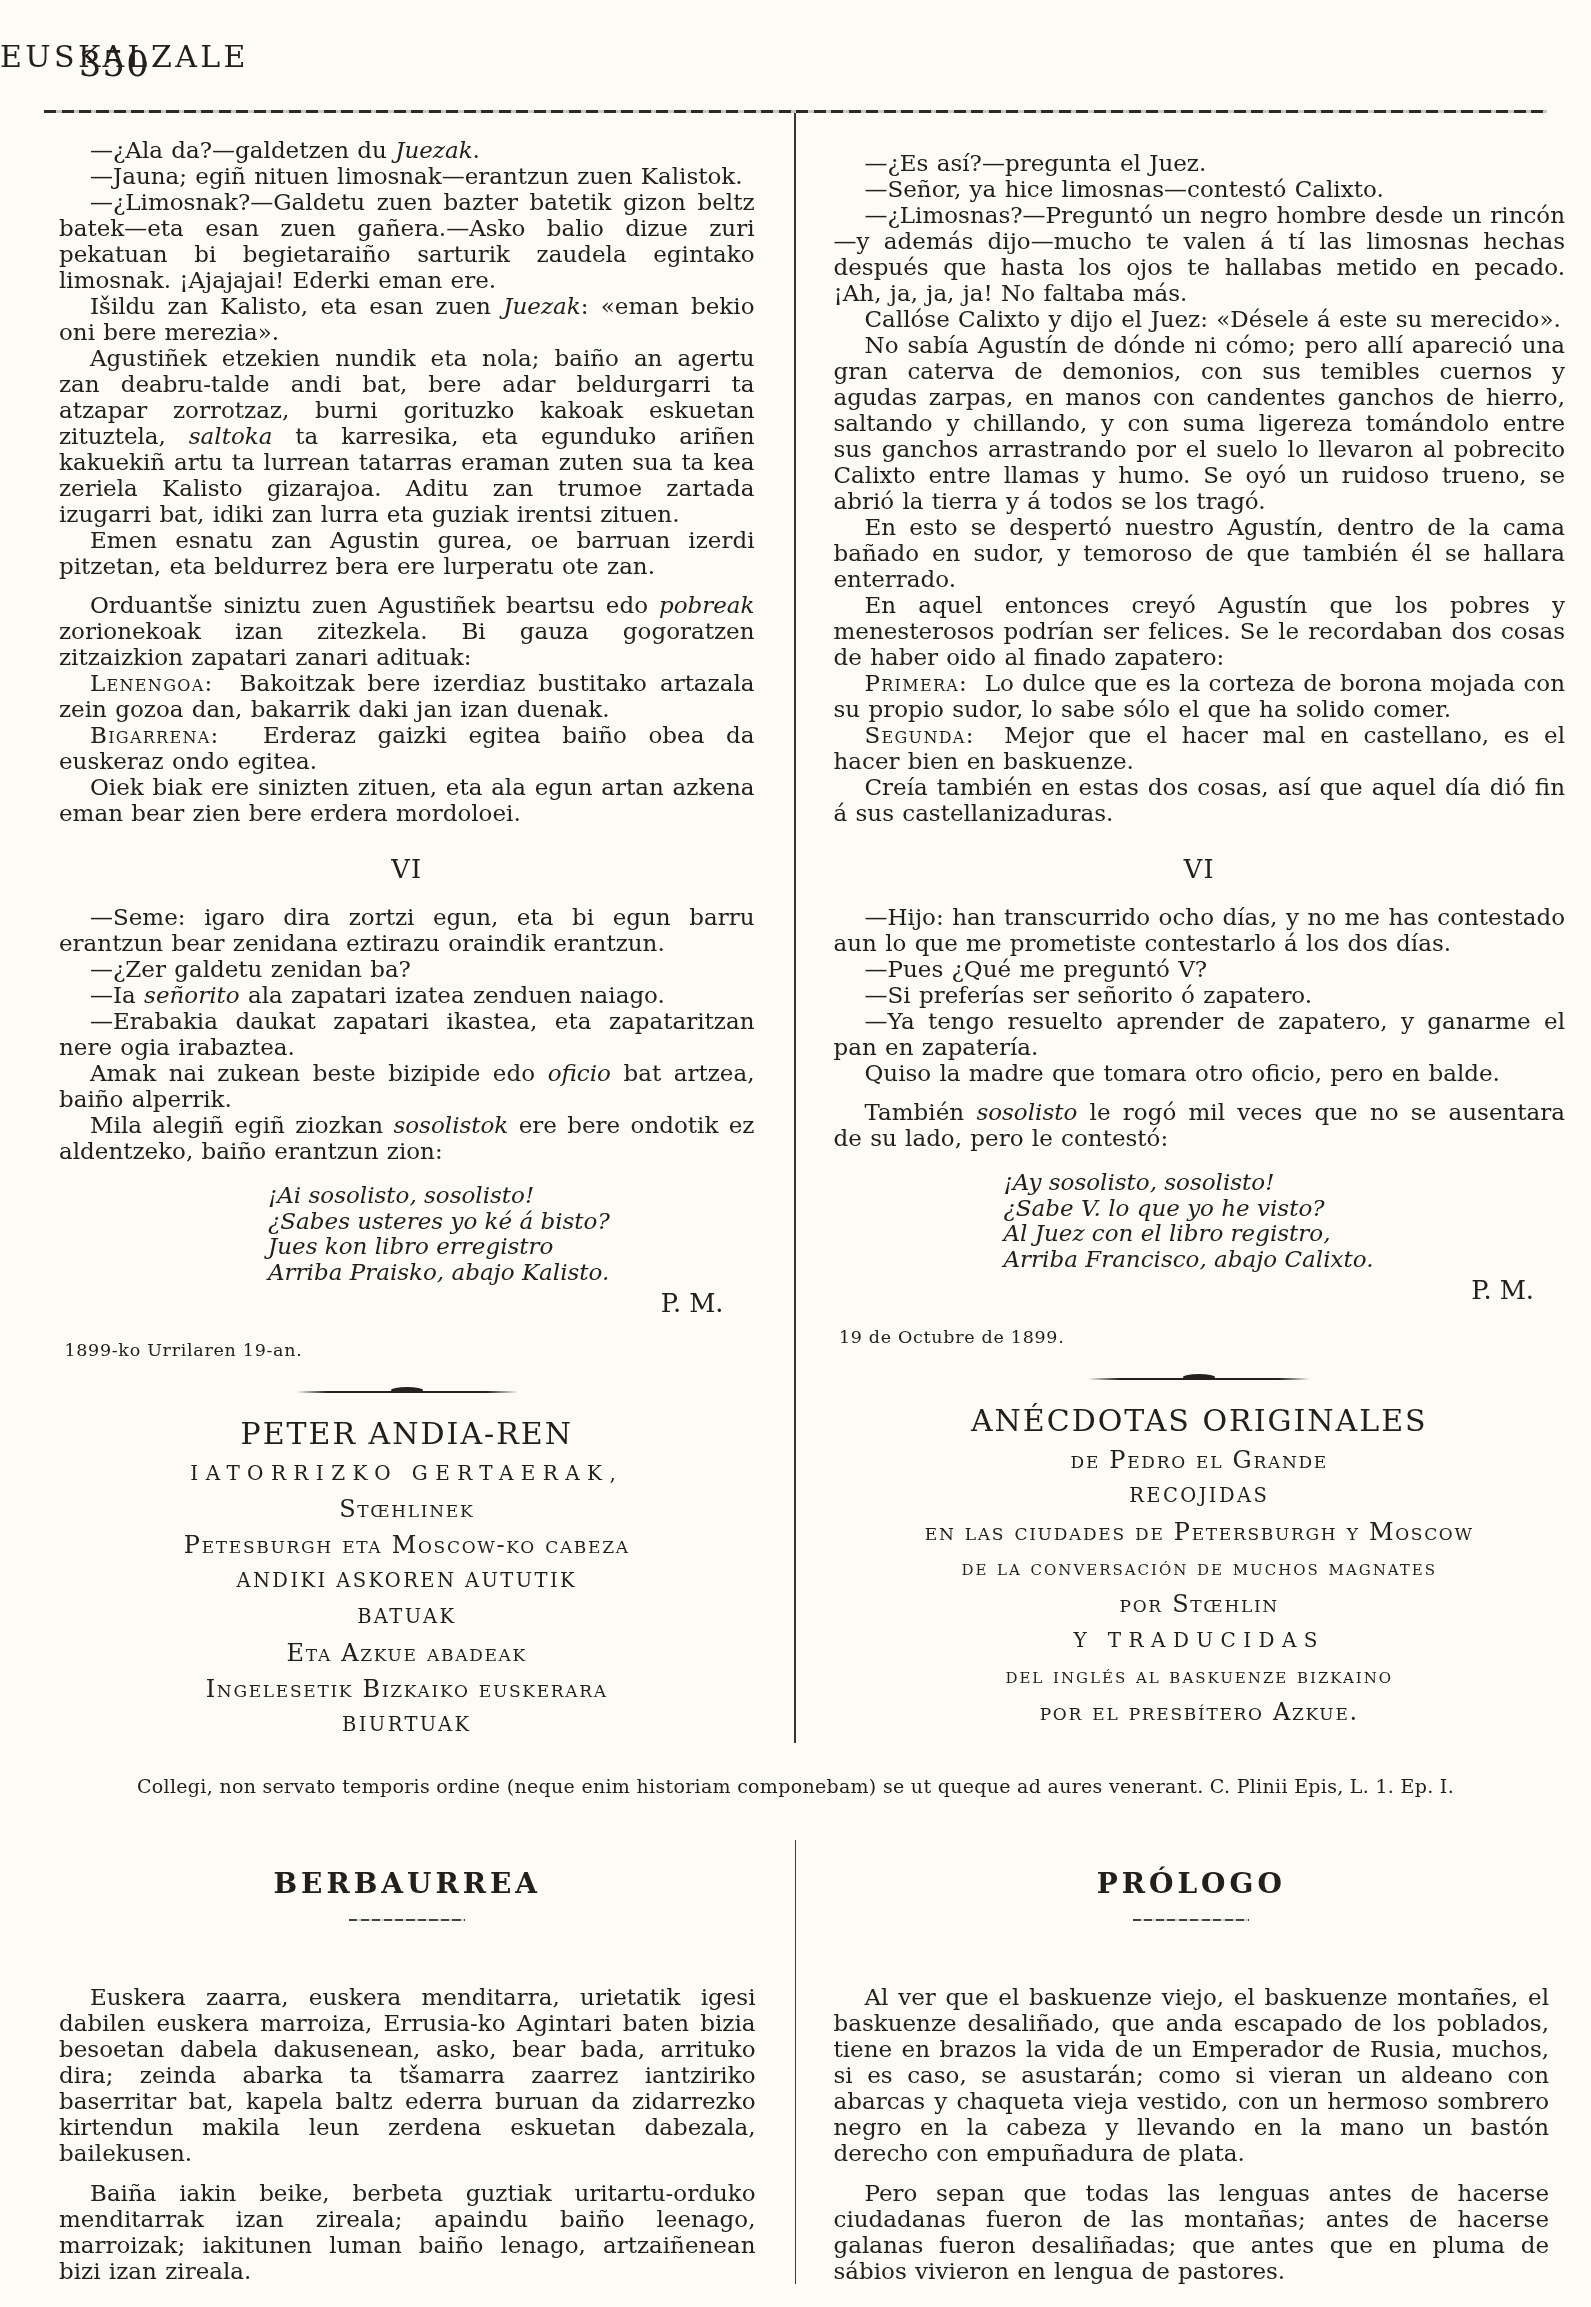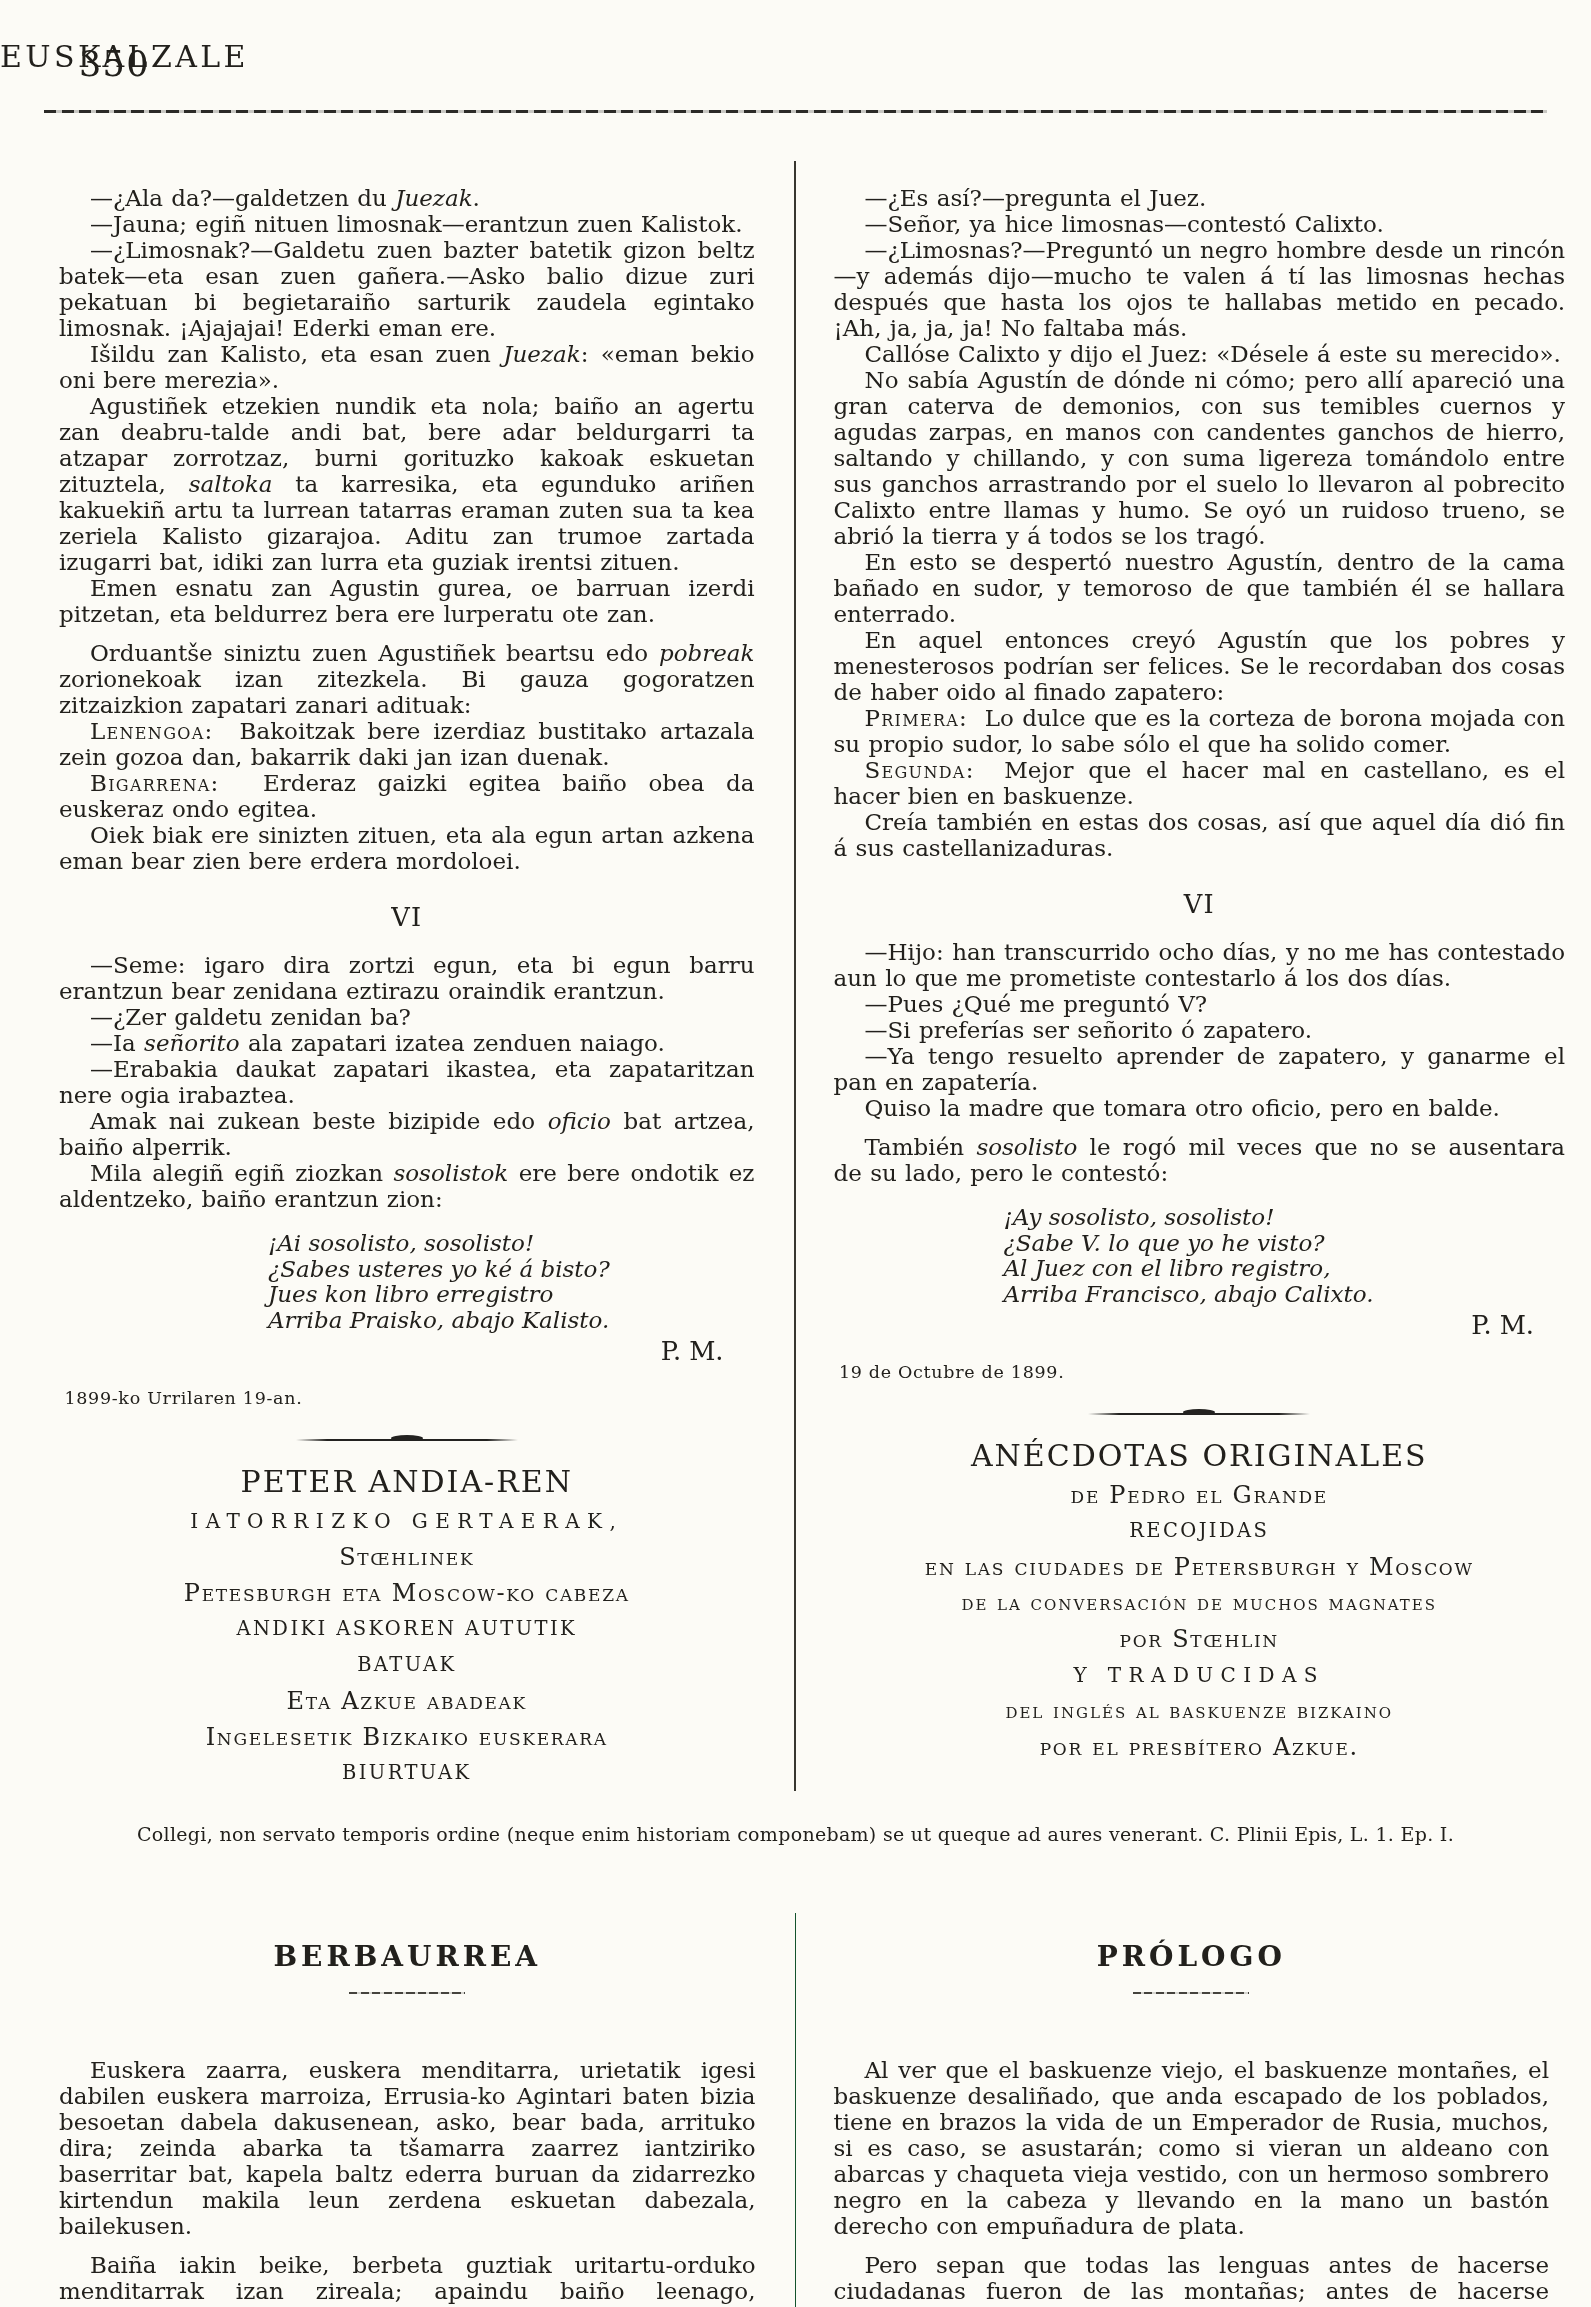--- a/index.html
+++ b/index.html
@@ -10,21 +10,21 @@
     font-family:"DejaVu Serif","Liberation Serif",serif;
     display:flex;flex-direction:column;box-sizing:border-box;
   }
   
   .page-header{position:relative;height:106px;flex:none;}
   .page-number{position:absolute;left:79px;top:44px;font-size:35px;letter-spacing:1.3px;}
   .masthead{position:absolute;left:0;right:0;top:39px;text-align:left;font-size:30px;letter-spacing:3.4px;}
   .header-rule{flex:none;height:2.7px;margin:4px 44px 0;
     background:repeating-linear-gradient(90deg,#2b2a27 0 12px,rgba(43,42,39,.25) 12px 17.5px);}
   
-  .columns{display:flex;align-items:flex-start;flex:none;margin-top:48px;}
+  .columns{display:flex;align-items:center;flex:none;}
   .col{width:50%;box-sizing:border-box;}
   .main-columns .left{border-right:2px solid #38362f;padding:24px 39px 0 59px;}
   .main-columns .right{padding:24px 26px 0 38px;}
   
   .para{margin:0;font-size:23px;line-height:26px;text-align:justify;text-indent:31px;word-spacing:1px;}
   .para.new-block{margin-top:13.5px;}
   .sc{font-variant:small-caps;letter-spacing:1.3px;}
   .roman-heading{margin:28px 0 20px;text-align:center;font-weight:normal;font-size:25.6px;letter-spacing:1.3px;}
   .verse{margin:19px 0 0 209px;font-style:italic;font-size:23px;line-height:25.6px;}
   .right .verse{margin-left:170px;}

